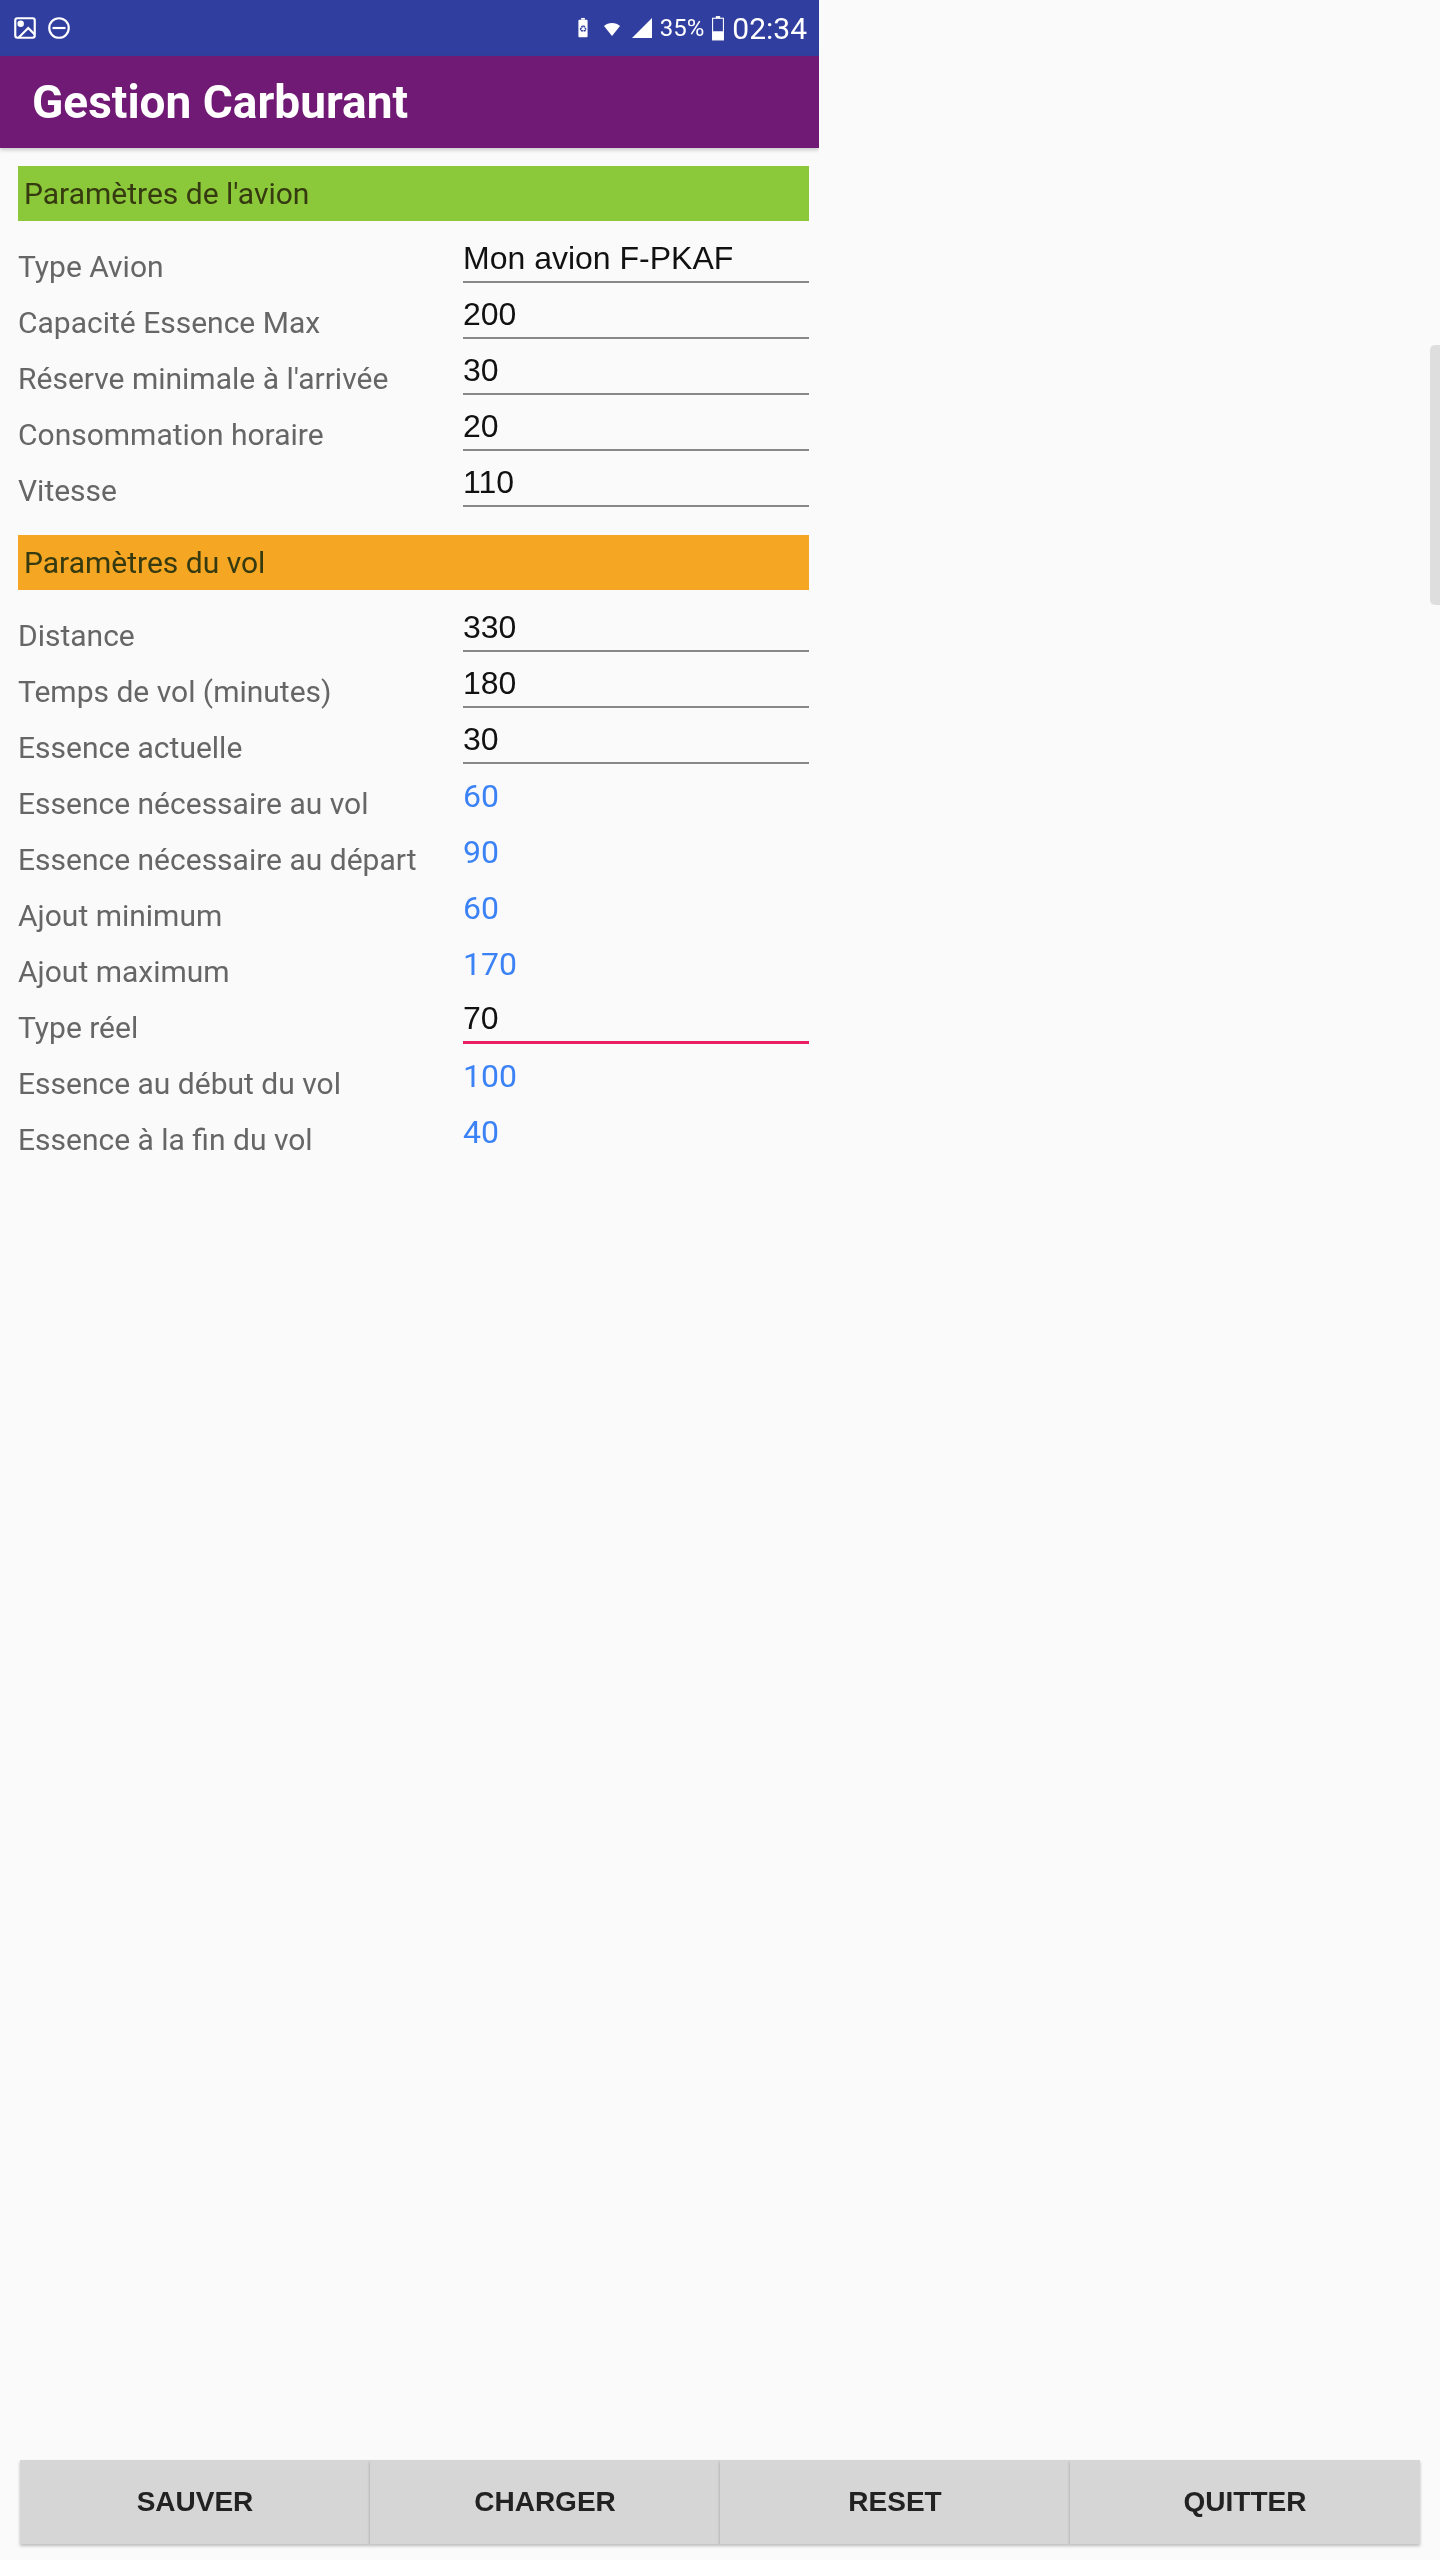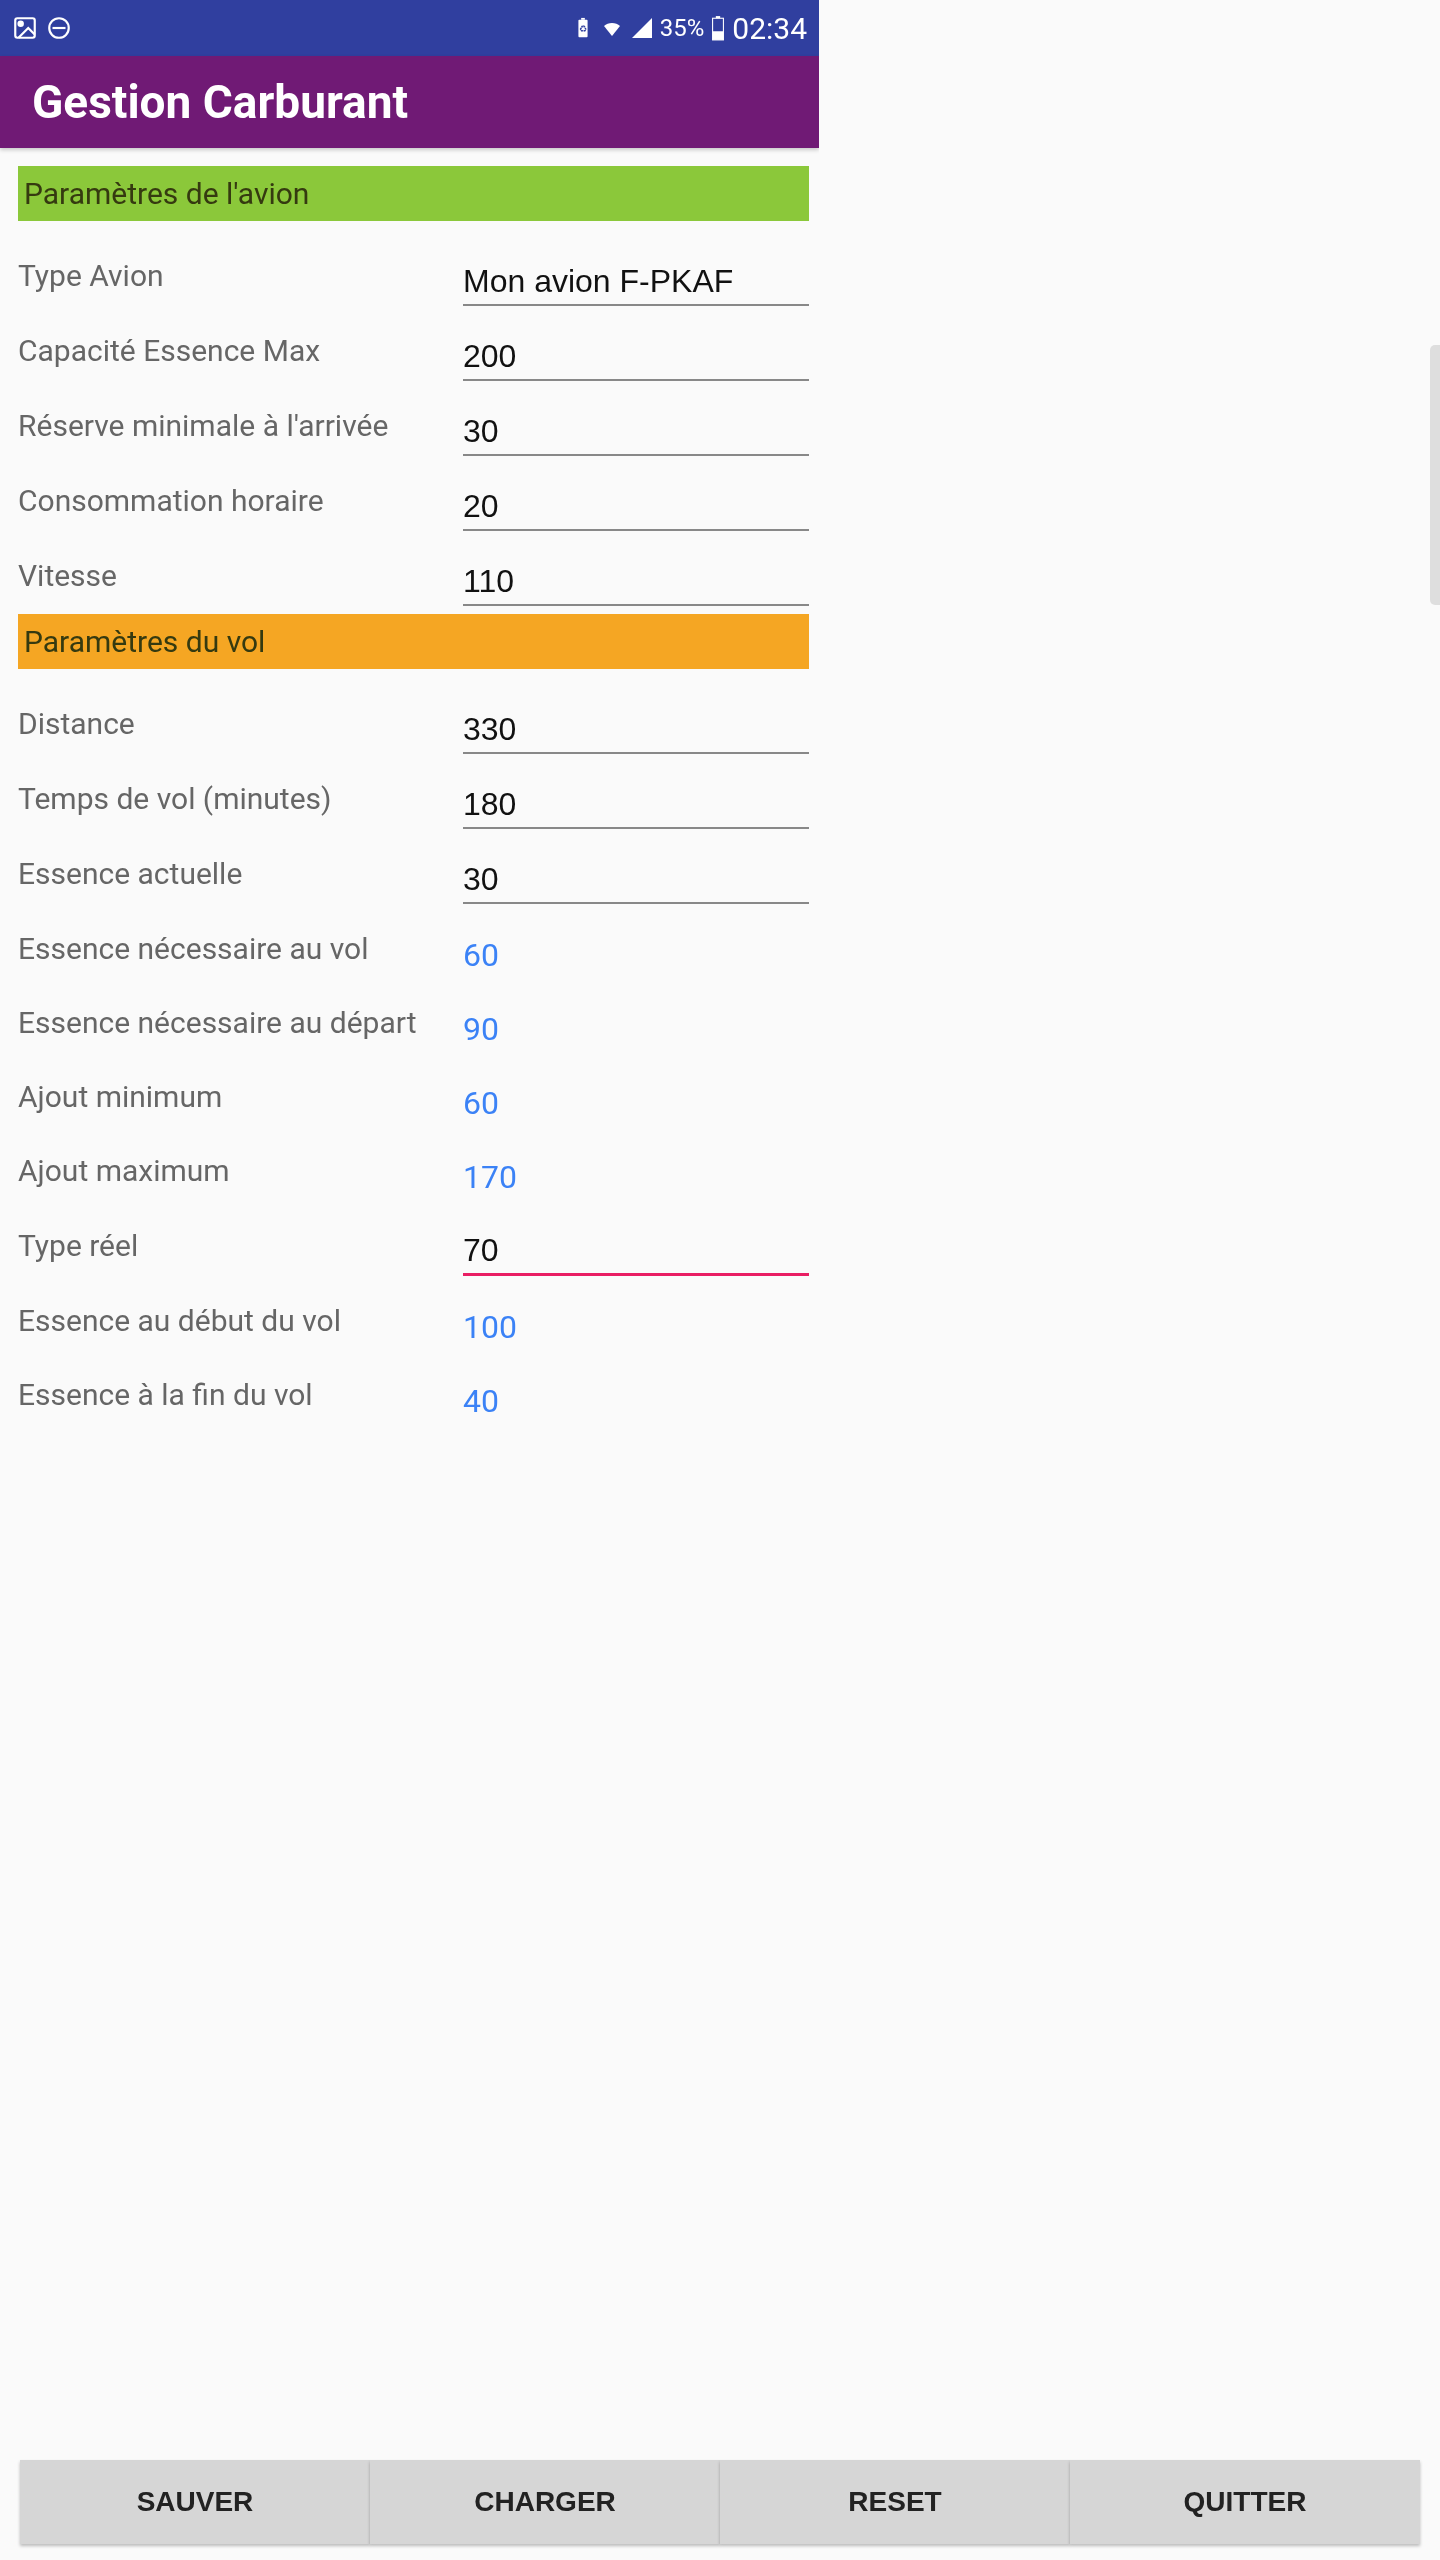--- a/index.html
+++ b/index.html
@@ -37,36 +37,35 @@
     }
     .content { padding: 18px 10px 0 18px; }
     .section-header {
       font-size: 30px;
       font-weight: 400;
       padding: 10px 6px;
       color: #353A10;
       margin-bottom: 10px;
     }
     .sh-green { background: #8bc83a; }
-    .sh-orange { background: #f5a623; margin-top: 8px; }
+    .sh-orange { background: #f5a623; margin-top: 24px; }
     .row {
       display: flex;
       align-items: center;
       min-height: 56px;
     }
     .label {
       flex: 0 0 445px;
       font-size: 30px;
       color: #666;
       padding-top: 14px;
     }
     .value-col {
       flex: 1;
       min-width: 0;
-      margin-top: 28px;
     }
     .input-field {
       width: 100%;
       border: none;
       border-bottom: 2px solid #888;
       background: transparent;
       font-size: 32px;
       color: #111;
       padding: 4px 0;
       outline: none;

